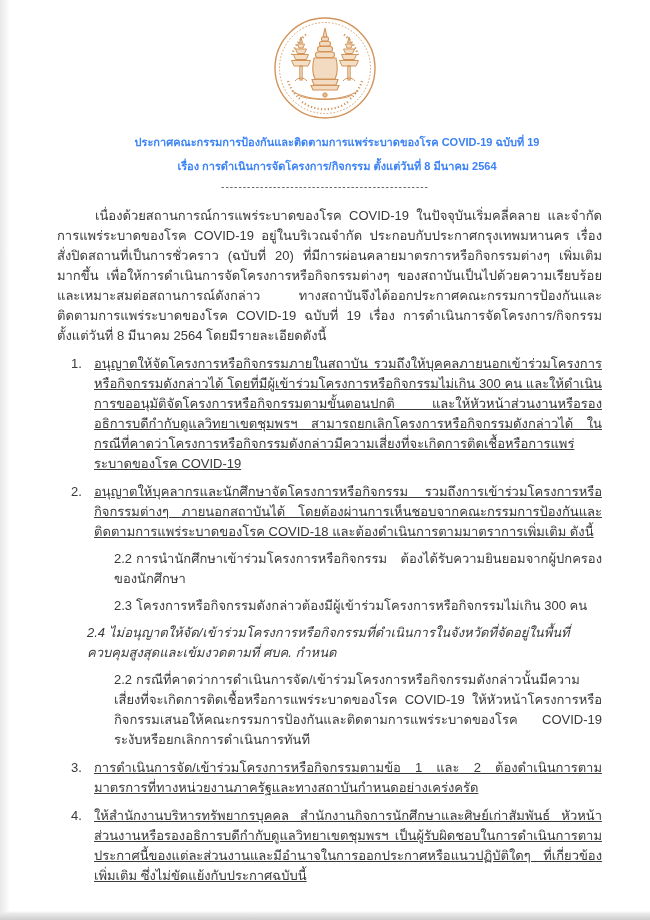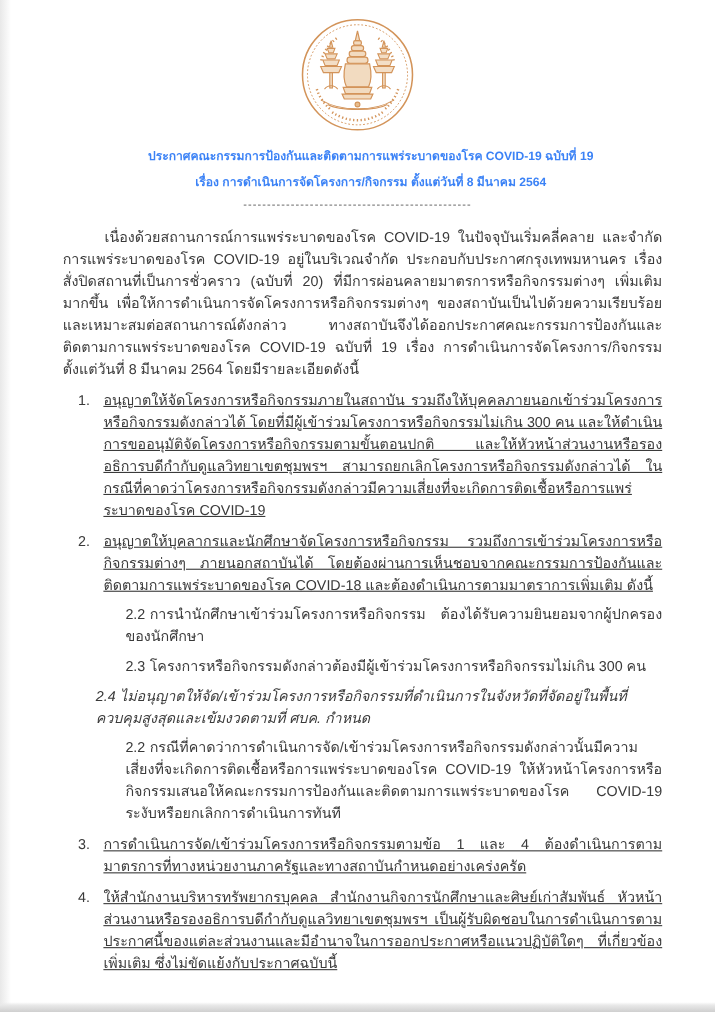--- a/index.html
+++ b/index.html
@@ -157,21 +157,21 @@
     </div>
     <div class="subitem" style="margin-left:30px;font-style:italic;">
       <span class="snum">2.4</span><span>ไม่อนุญาตให้จัด/เข้าร่วมโครงการหรือกิจกรรมที่ดำเนินการในจังหวัดที่จัดอยู่ในพื้นที่ควบคุมสูงสุดและเข้มงวดตามที่ ศบค. กำหนด</span>
     </div>
     <div class="subitem" style="margin-left:57px;">
       <span class="snum">2.2</span><span>กรณีที่คาดว่าการดำเนินการจัด/เข้าร่วมโครงการหรือกิจกรรมดังกล่าวนั้นมีความเสี่ยงที่จะเกิดการติดเชื้อหรือการแพร่ระบาดของโรค COVID-19 ให้หัวหน้าโครงการหรือกิจกรรมเสนอให้คณะกรรมการป้องกันและติดตามการแพร่ระบาดของโรค COVID-19 ระงับหรือยกเลิกการดำเนินการทันที</span>
     </div>
 
     <div class="item">
       <span class="num">3.</span>
-      <span class="itext">การดำเนินการจัด/เข้าร่วมโครงการหรือกิจกรรมตามข้อ 1 และ 4 ต้องดำเนินการตามมาตรการที่ทางหน่วยงานภาครัฐและทางสถาบันกำหนดอย่างเคร่งครัด</span>
+      <span class="itext">การดำเนินการจัด/เข้าร่วมโครงการหรือกิจกรรมตามข้อ 1 และ 2 ต้องดำเนินการตามมาตรการที่ทางหน่วยงานภาครัฐและทางสถาบันกำหนดอย่างเคร่งครัด</span>
     </div>
 
     <div class="item">
       <span class="num">4.</span>
       <span class="itext">ให้สำนักงานบริหารทรัพยากรบุคคล สำนักงานกิจการนักศึกษาและศิษย์เก่าสัมพันธ์ หัวหน้าส่วนงานหรือรองอธิการบดีกำกับดูแลวิทยาเขตชุมพรฯ เป็นผู้รับผิดชอบในการดำเนินการตามประกาศนี้ของแต่ละส่วนงานและมีอำนาจในการออกประกาศหรือแนวปฏิบัติใดๆ ที่เกี่ยวข้องเพิ่มเติม ซึ่งไม่ขัดแย้งกับประกาศฉบับนี้</span>
     </div>
 
   </div>
 
   <div class="scan-edge-bottom"></div>

